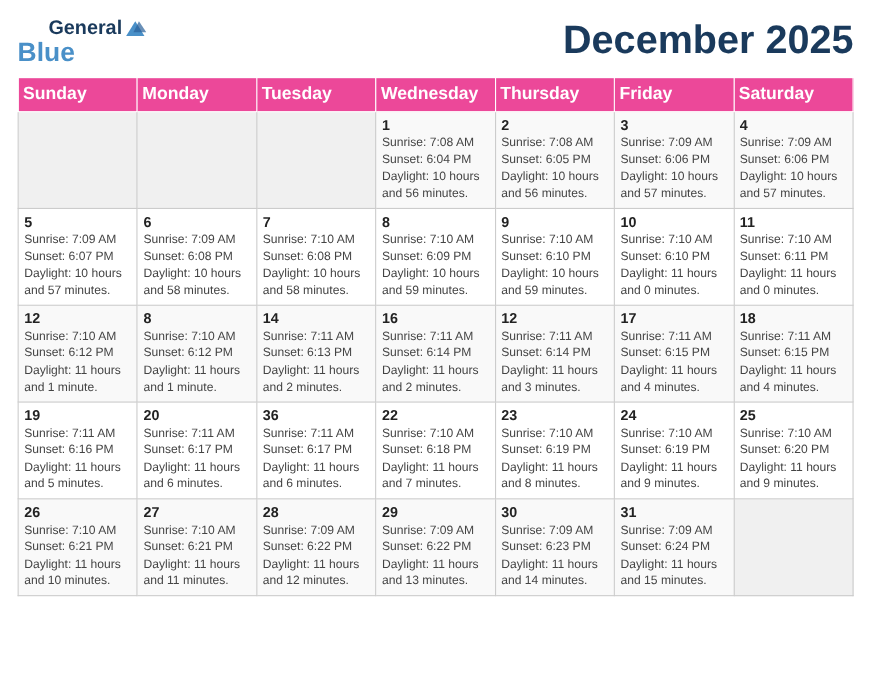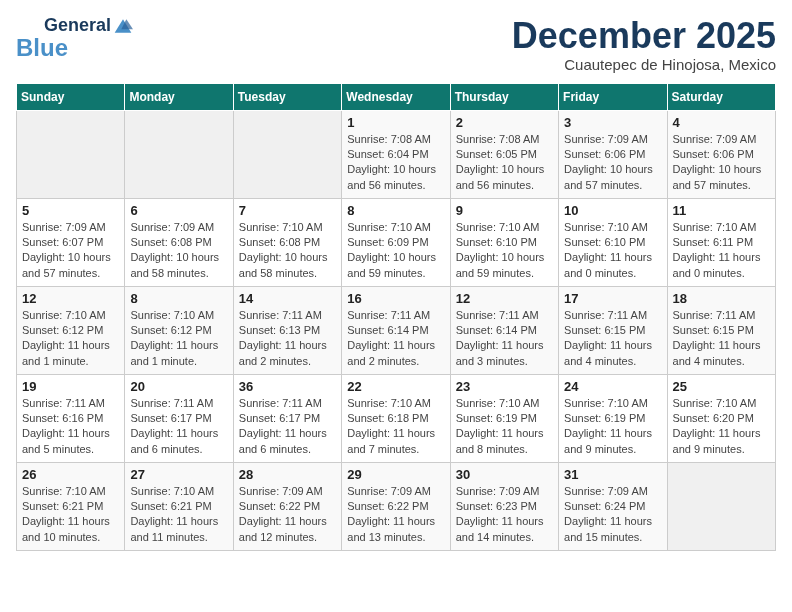--- a/index.html
+++ b/index.html
@@ -49,23 +49,23 @@
     .cal-subtitle {
       font-size: 15px;
       color: #444;
     }
     table {
       width: 100%;
       border-collapse: collapse;
       table-layout: fixed;
     }
     thead tr th {
-      background-color: #0f766e;
+      background-color: #ec4899;
       color: #fff;
-      font-size: 12px;
+      font-size: 16px;
       font-weight: bold;
       padding: 6px 4px;
       text-align: left;
       border: 1px solid #fff;
     }
     tbody tr td {
       vertical-align: top;
       border: 1px solid #ccc;
       padding: 4px 5px;
       font-size: 10px;
@@ -107,21 +107,20 @@
           <polygon points="16,2 24,14 10,14" fill="#2a6099" opacity="0.7"></polygon>
         </svg>
       </div>
       <div>
         <span class="logo-text-blue">Blue</span>
       </div>
     </div>
   </div>
   <div class="title-block">
     <div class="cal-title">December 2025</div>
-    <div class="cal-subtitle">Cuautepec de Hinojosa, Mexico</div>
   </div>
 </div>
 
 <table>
   <thead>
     <tr>
     <th>Sunday</th>
         <th>Monday</th>
         <th>Tuesday</th>
         <th>Wednesday</th>

